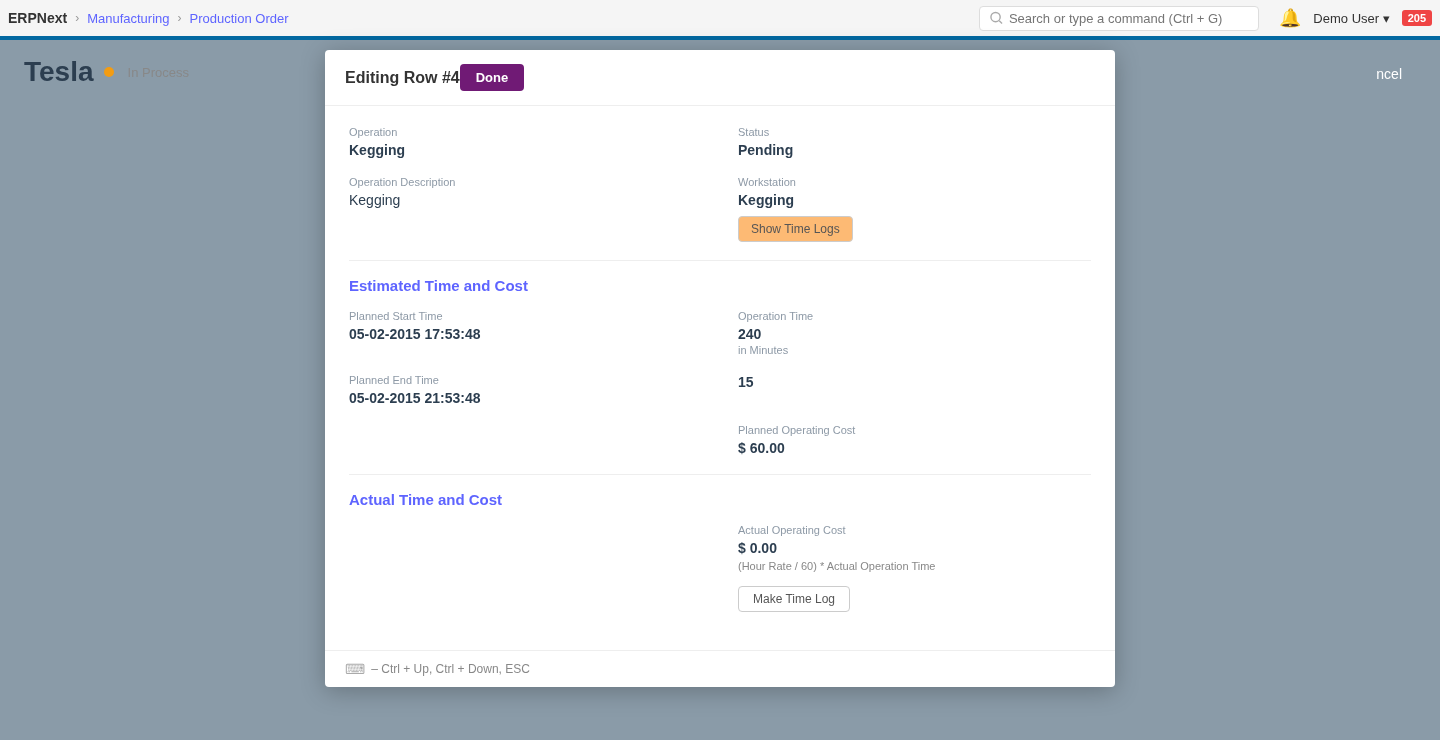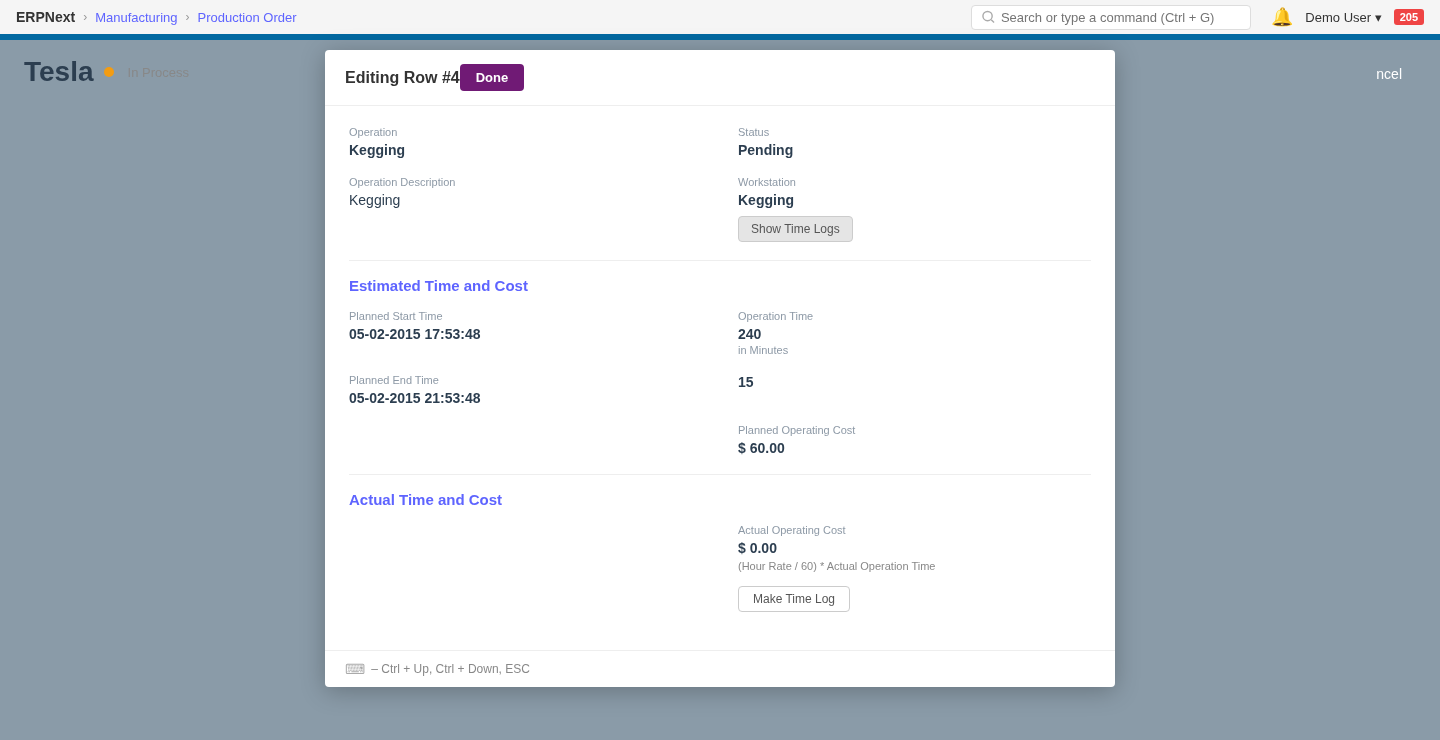--- a/index.html
+++ b/index.html
@@ -1,25 +1,25 @@
 <!DOCTYPE html>
 <html><head>
   <meta charset="utf-8">
   <style>
     * { box-sizing: border-box; margin: 0; padding: 0; }
     body { font-family: -apple-system, BlinkMacSystemFont, 'Segoe UI', sans-serif; background: #8a9ba8; height: 740px; overflow: hidden; }
 
     
     .navbar {
       background: #f5f5f5;
-      border-bottom: 6px solid #0369a1;
+      border-bottom: 4px solid #0369a1;
       height: 40px;
       display: flex;
       align-items: center;
-      padding: 0 16px;
+      padding: 0 8px;
       gap: 8px;
     }
     .navbar-brand {
       font-weight: 600;
       color: #333;
       font-size: 14px;
     }
     .breadcrumb-sep {
       color: #999;
       font-size: 12px;
@@ -178,21 +178,21 @@
     .field-value {
       font-size: 14px;
       color: #2c3e50;
       font-weight: 600;
     }
     .field-value.normal {
       font-weight: 400;
     }
 
     .show-time-logs-btn {
-      background: #e5e5e5;
+      background: #fdba74;
       border: 1px solid #ccc;
       border-radius: 4px;
       padding: 5px 12px;
       font-size: 12px;
       color: #555;
       cursor: pointer;
       margin-top: 8px;
     }
 
     

